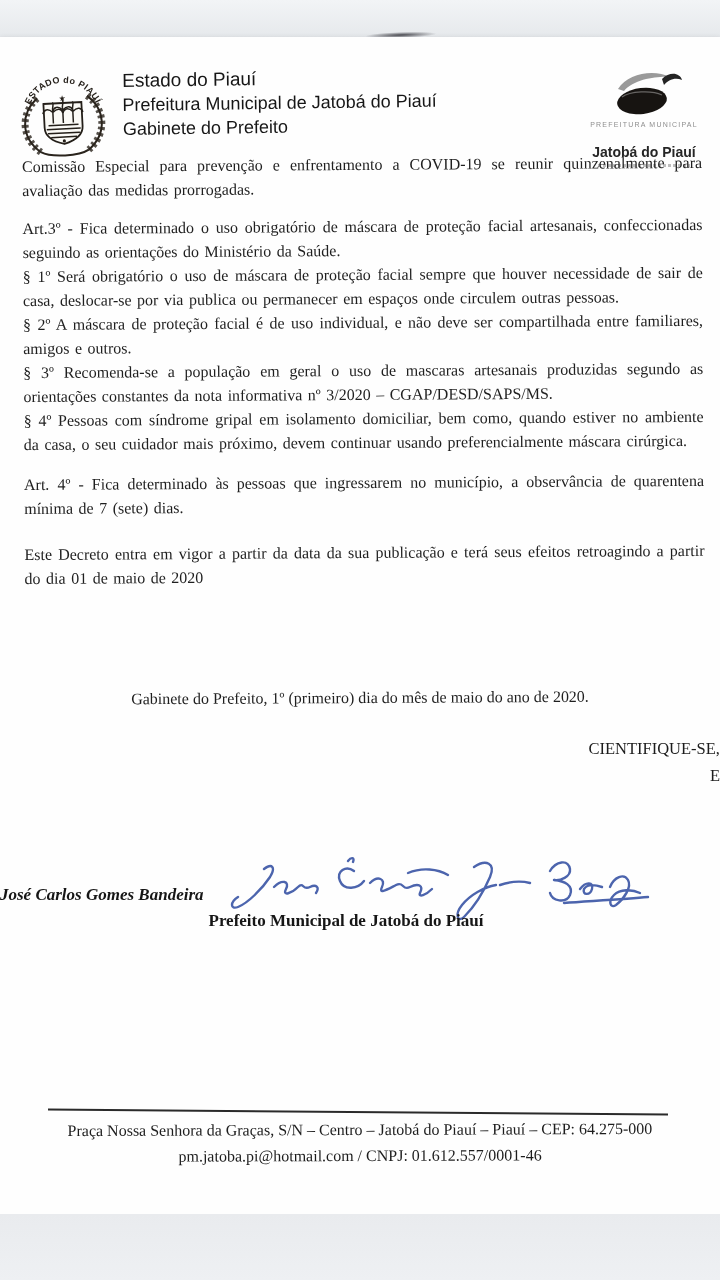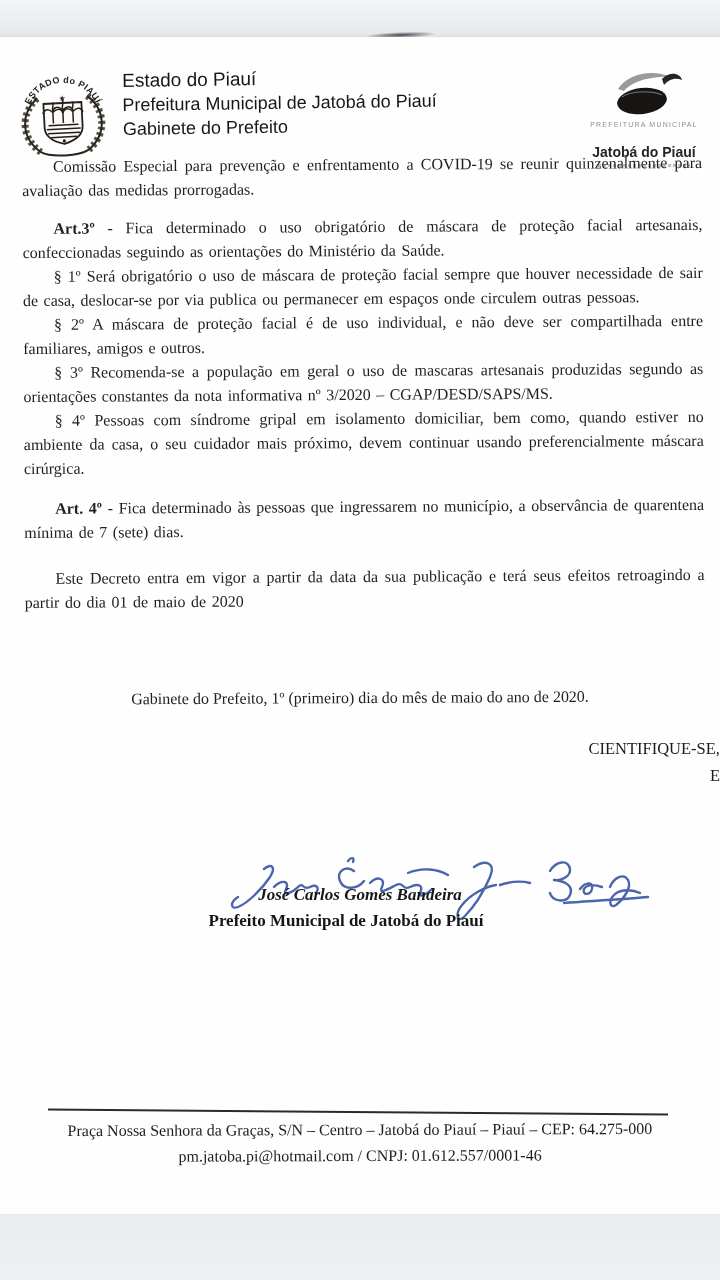--- a/index.html
+++ b/index.html
@@ -52,34 +52,34 @@
   
   .body-flow{
     position:absolute;left:22px;top:118px;width:680px;
     font-size:16px;line-height:24px;text-align:justify;word-spacing:1.5px;
     transform:rotate(-0.35deg);transform-origin:left top;
   }
   .body-flow p{margin:0;}
   .body-flow p.gap-sm{margin-top:14px;}
   .body-flow p.gap-md{margin-top:16px;}
   .body-flow p.gap-lg{margin-top:22px;}
-  .body-flow strong{font-weight:bold;margin-left:31px;}
+  .body-flow strong{font-weight:normal;}
   .dateline{
     position:absolute;left:0;top:652px;width:720px;text-align:center;
     font-size:16px;color:#1f1f1f;transform:rotate(-0.3deg);
   }
   .closing{
     position:absolute;left:0;top:698px;width:720px;text-align:right;
     font-size:16.5px;line-height:27px;color:#1c1c1c;
   }
   
   .signature{position:absolute;left:0;top:806px;width:720px;height:130px;}
   .sig-ink{position:absolute;left:212px;top:4px;}
   .sig-name{
-    position:absolute;left:0;top:42px;width:720px;text-align:center;
+    position:absolute;left:0;top:42px;width:720px;text-align:left;
     font-size:17px;font-style:italic;font-weight:bold;color:#161616;
   }
   .sig-title{
     position:absolute;left:-14px;top:68px;width:720px;text-align:center;
     font-size:17px;font-weight:600;color:#161616;
   }
   
   .footer-rule{
     position:absolute;left:48px;top:1074px;width:620px;height:2px;background:#2a2a2a;
     transform:rotate(0.45deg);

